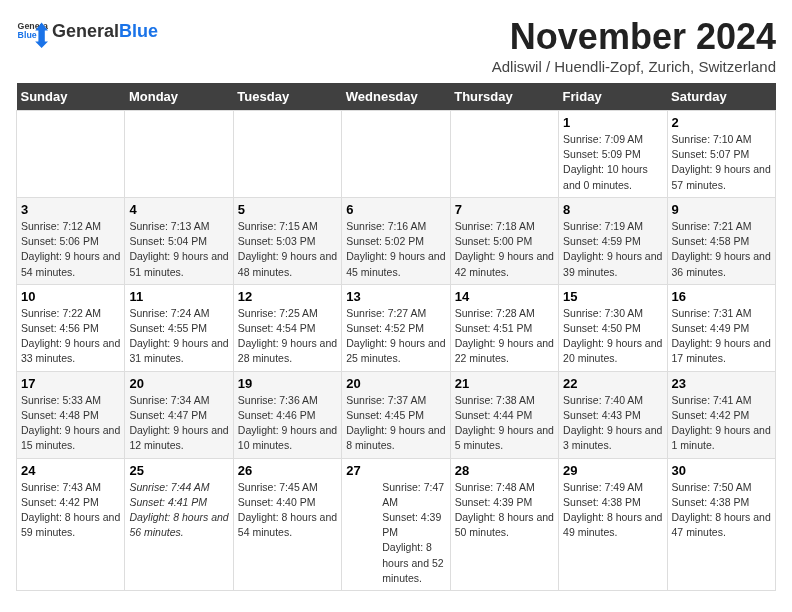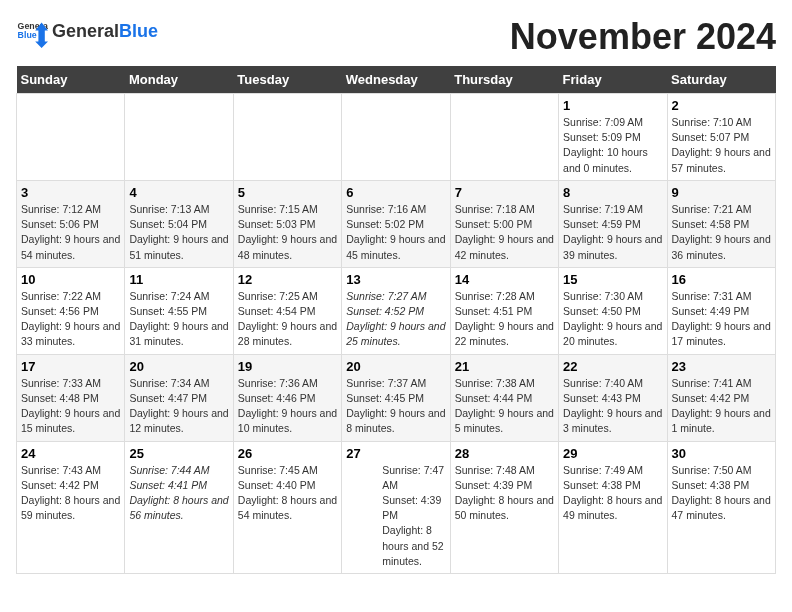--- a/index.html
+++ b/index.html
@@ -95,20 +95,21 @@
       <polygon points="32,8 40,18 36,18 36,32 40,32 32,40 24,32 28,32 28,18 24,18" fill="#1a73e8"></polygon>
     </svg>
     <div>
       <div class="logo-text">
         <span class="logo-general">General</span><span class="logo-blue">Blue</span>
       </div>
     </div>
   </div>
   <div class="title-block">
     <div class="month-title">November 2024</div>
+    <div class="subtitle">Adliswil / Huendli-Zopf, Zurich, Switzerland</div>
   </div>
 </div>
 
 <table>
   <thead>
     <tr>
     <th>Sunday</th>
         <th>Monday</th>
         <th>Tuesday</th>
         <th>Wednesday</th>
@@ -195,21 +196,21 @@
 Daylight: 9 hours and 31 minutes.</div>
         </td>
         <td>
           <span class="day-num">12</span>
           <div class="day-info" style="white-space: pre-line;">Sunrise: 7:25 AM
 Sunset: 4:54 PM
 Daylight: 9 hours and 28 minutes.</div>
         </td>
         <td>
           <span class="day-num">13</span>
-          <div class="day-info" style="white-space: pre-line; font-style: italic;">Sunrise: 7:27 AM
+          <div class="day-info" style="white-space: pre-line;">Sunrise: 7:27 AM
 Sunset: 4:52 PM
 Daylight: 9 hours and 25 minutes.</div>
         </td>
         <td>
           <span class="day-num">14</span>
           <div class="day-info" style="white-space: pre-line;">Sunrise: 7:28 AM
 Sunset: 4:51 PM
 Daylight: 9 hours and 22 minutes.</div>
         </td>
         <td>
@@ -221,21 +222,21 @@
         <td>
           <span class="day-num">16</span>
           <div class="day-info" style="white-space: pre-line;">Sunrise: 7:31 AM
 Sunset: 4:49 PM
 Daylight: 9 hours and 17 minutes.</div>
         </td>
       </tr>
       <tr>
         <td>
           <span class="day-num">17</span>
-          <div class="day-info" style="white-space: pre-line;">Sunrise: 7:33 AM
+          <div class="day-info" style="white-space: pre-line;">Sunrise: 5:33 AM
 Sunset: 4:48 PM
 Daylight: 9 hours and 15 minutes.</div>
         </td>
         <td>
           <span class="day-num">20</span>
           <div class="day-info" style="white-space: pre-line;">Sunrise: 7:34 AM
 Sunset: 4:47 PM
 Daylight: 9 hours and 12 minutes.</div>
         </td>
         <td>

